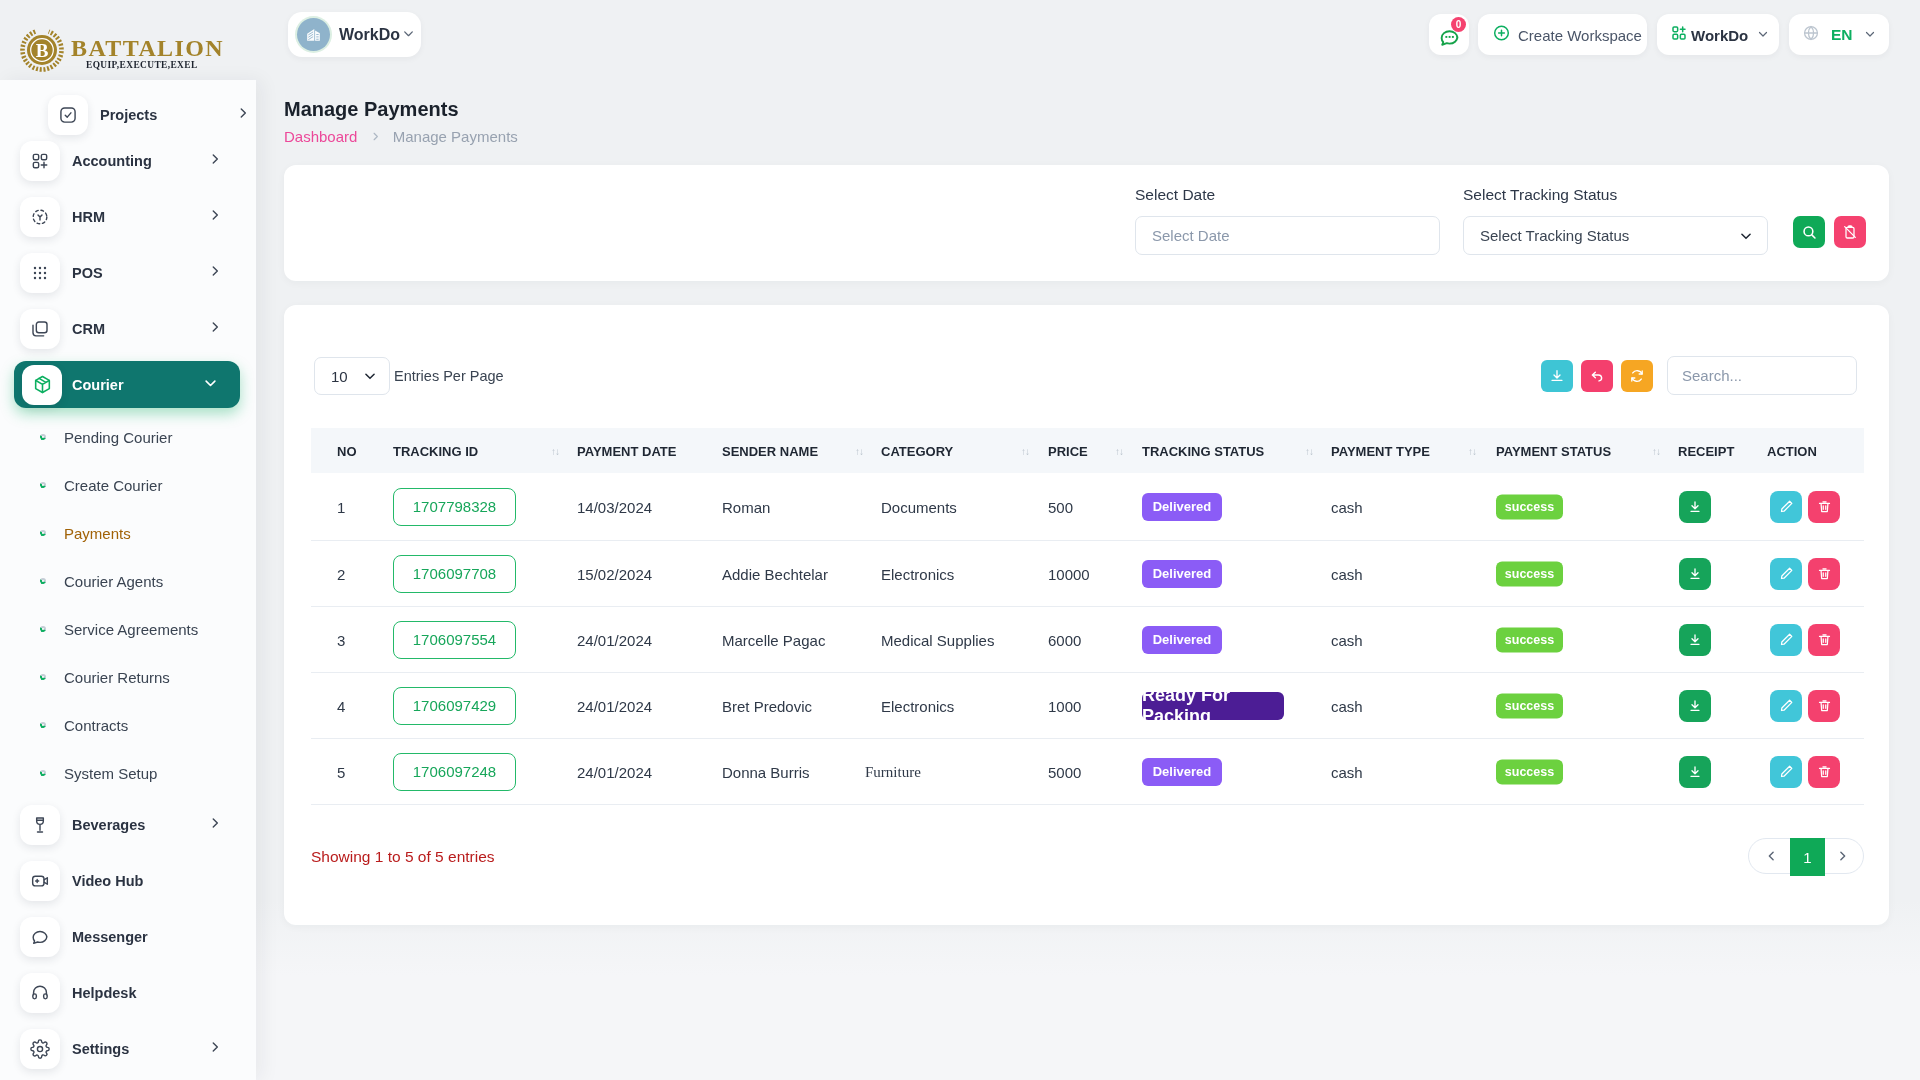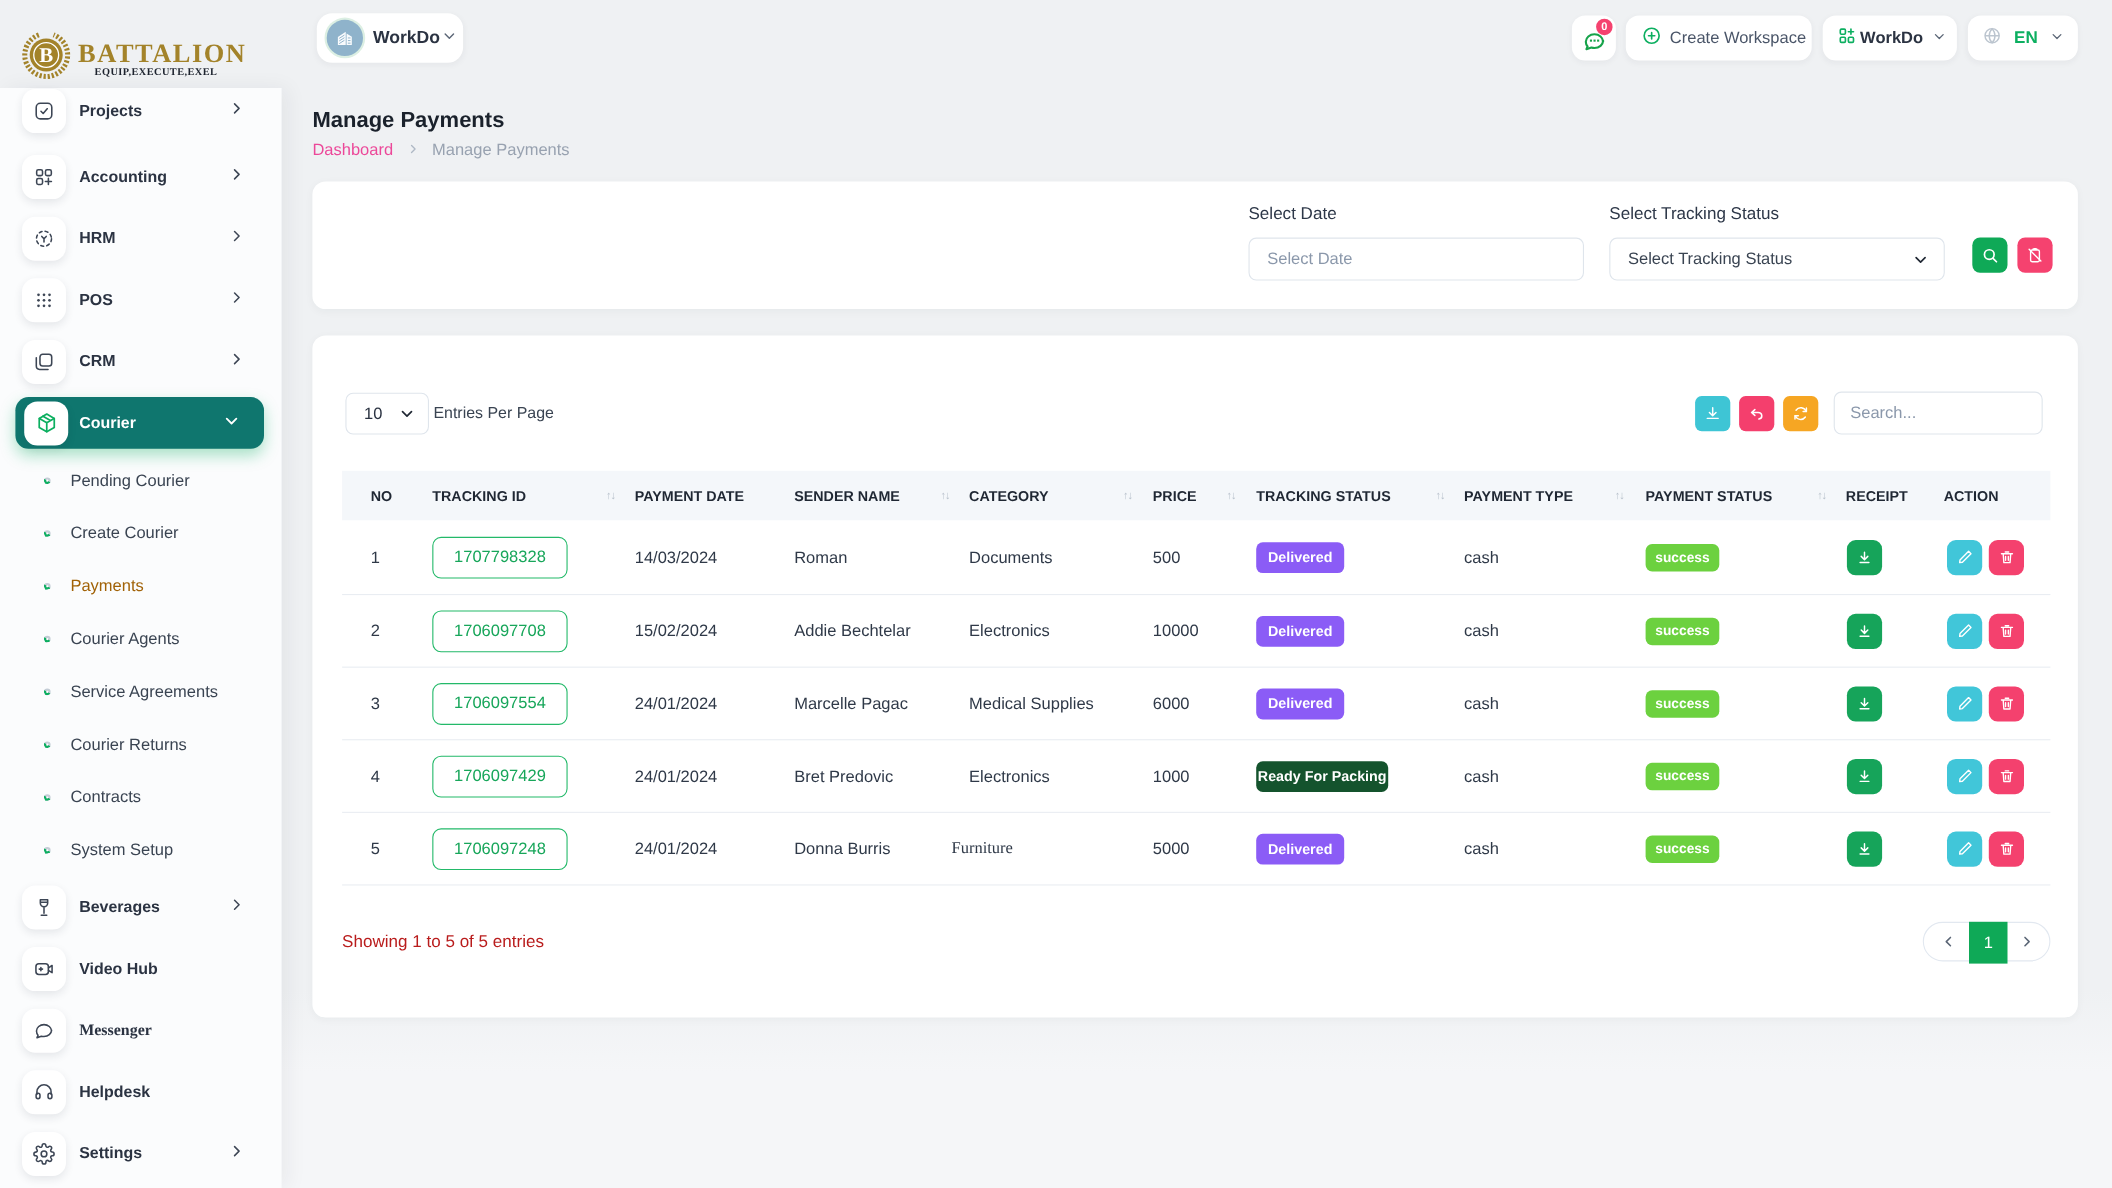--- a/index.html
+++ b/index.html
@@ -27,29 +27,29 @@
   
   .sqbtn { border-radius:8px; display:flex; align-items:center; justify-content:center; position:absolute; }
   
   .th { position:absolute; font-size:13px; font-weight:700; color:#1f2733; top:50%; transform:translateY(-50%); white-space:nowrap; }
   .sort { position:absolute; top:50%; transform:translateY(-50%); font-size:10px; color:#b9c2cc; letter-spacing:-1px; }
   .td { position:absolute; font-size:15px; color:#2f3948; top:50%; transform:translateY(-50%); white-space:nowrap; }
   .trow { position:absolute; left:27px; width:1553px; height:66px; border-bottom:1px solid #e9edf2; }
   .tpill { position:absolute; left:82px; top:50%; transform:translateY(-50%); width:123px; height:38px; border:1px solid #23b969; border-radius:8px; color:#17a65a; font-size:15px; display:flex; align-items:center; justify-content:center; }
   .badge { position:absolute; left:831px; top:50%; transform:translateY(-50%); height:28px; border-radius:6px; color:#fff; font-size:13px; font-weight:700; display:flex; align-items:center; justify-content:center; }
   .bD { width:80px; background:#8b5cf6; }
-  .bR { width:120px; background:#14532d; font-size:13px; }
+  .bR { width:142px; background:#4c1d95; font-size:18px; }
   .succ { position:absolute; left:1185px; top:50%; transform:translateY(-50%); width:67px; height:25px; border-radius:6px; background:#6cd13f; color:#fff; font-size:12.5px; font-weight:700; display:flex; align-items:center; justify-content:center; }
   .rbtn { position:absolute; top:50%; transform:translateY(-50%); width:32px; height:32px; border-radius:8px; display:flex; align-items:center; justify-content:center; }
 </style>
 </head>
 <body>
 <div id="sidebar">
 
-  <div class="mitem" style="top:1px;">
+  <div class="mitem" style="top:15px;margin-left:28px;">
     <span class="micon">
         <svg width="20" height="20" viewBox="0 0 24 24" fill="none" stroke="#3d4655" stroke-width="1.7" stroke-linecap="round" stroke-linejoin="round">
           <rect x="3.5" y="3.5" width="17" height="17" rx="4.5"></rect>
           <path d="M8.7 12.2l2.4 2.4 4.4-5.2"></path>
         </svg>
       </span>
     <span class="mlabel">Projects</span>
     <span class="mchev"><svg width="14" height="14" viewBox="0 0 24 24" fill="none" stroke="#3d4655" stroke-width="2.4" stroke-linecap="round" stroke-linejoin="round">
           <path d="M9 5l7 7-7 7"></path>
         </svg></span>
@@ -171,21 +171,21 @@
   </div>
   <div class="mitem" style="top:781px;">
     <span class="micon">
         <svg width="20" height="20" viewBox="0 0 24 24" fill="none" stroke="#3d4655" stroke-width="1.7" stroke-linecap="round" stroke-linejoin="round">
           <rect x="3.2" y="6.2" width="13.6" height="11.6" rx="3.2"></rect>
           <path d="M16.8 10.7l4-2.6v7.8l-4-2.6M8.6 10.2v3.6M6.8 12h3.6"></path>
         </svg>
       </span>
     <span class="mlabel">Video Hub</span>
   </div>
-  <div class="mitem" style="top:837px;font-family:Liberation Serif, serif;">
+  <div class="mitem" style="top:837px;">
     <span class="micon">
         <svg width="20" height="20" viewBox="0 0 24 24" fill="none" stroke="#3d4655" stroke-width="1.7" stroke-linecap="round" stroke-linejoin="round">
           <path d="M20.2 11.4c0 3.9-3.7 7-8.2 7-1 0-2-.15-2.9-.44L4.4 19.6l1.1-2.7c-1.1-1.2-1.7-2.8-1.7-4.5 0-3.9 3.7-7 8.2-7s8.2 3.1 8.2 7z"></path>
         </svg>
       </span>
     <span class="mlabel">Messenger</span>
   </div>
   <div class="mitem" style="top:893px;">
     <span class="micon">
         <svg width="20" height="20" viewBox="0 0 24 24" fill="none" stroke="#3d4655" stroke-width="1.7" stroke-linecap="round" stroke-linejoin="round">

